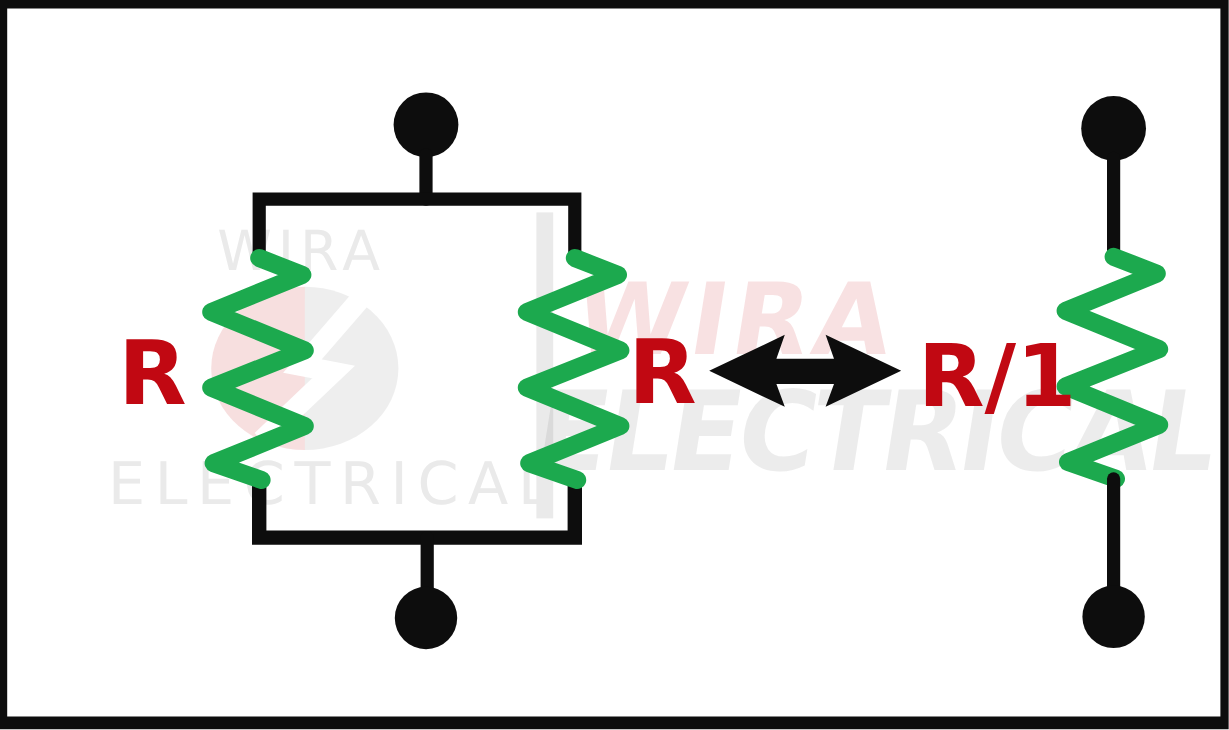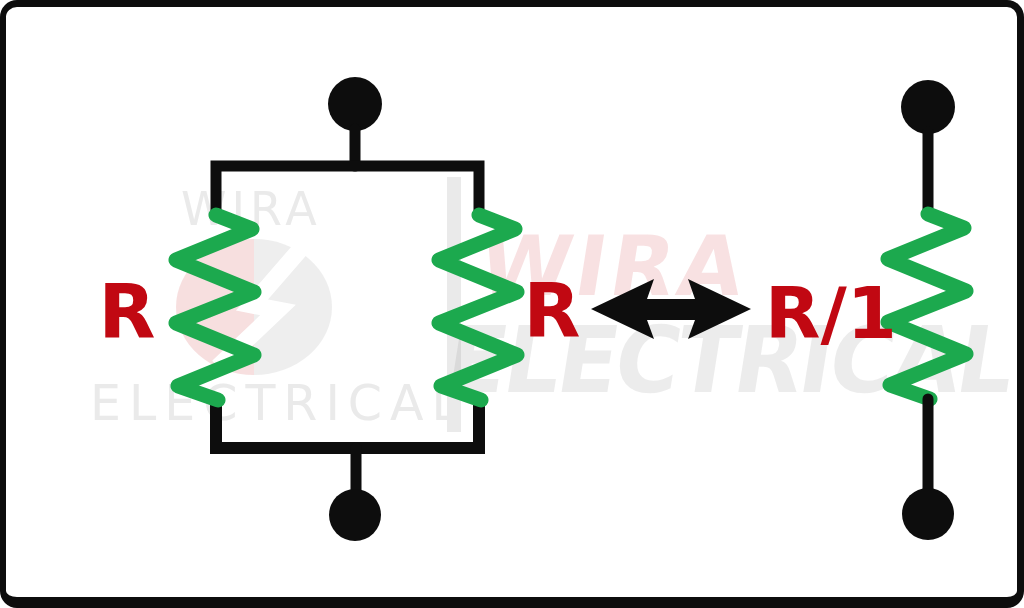--- a/index.html
+++ b/index.html
@@ -11,21 +11,20 @@
   }
   *{margin:0;padding:0;box-sizing:border-box;}
   html,body{width:1024px;height:608px;overflow:hidden;background:#fff;
     font-family:"DejaVu Sans","Liberation Sans",sans-serif;}
   .canvas{
     position:relative;width:1024px;height:608px;background:var(--bg);
     border-top:7px solid var(--ink);
     border-left:6px solid var(--ink);
     border-right:7px solid var(--ink);
     border-bottom:11px solid var(--ink);
-    border-radius:17px;
   }
   
   .wm{position:absolute;z-index:1;user-select:none;white-space:nowrap;}
   .wm-wira-top{
     left:175px;top:175px;font-size:46px;font-weight:500;letter-spacing:5px;
     color:var(--wm-gray);
   }
   .wm-elec-bottom{
     left:84px;top:368px;font-size:49px;font-weight:500;letter-spacing:8px;
     color:var(--wm-gray);

